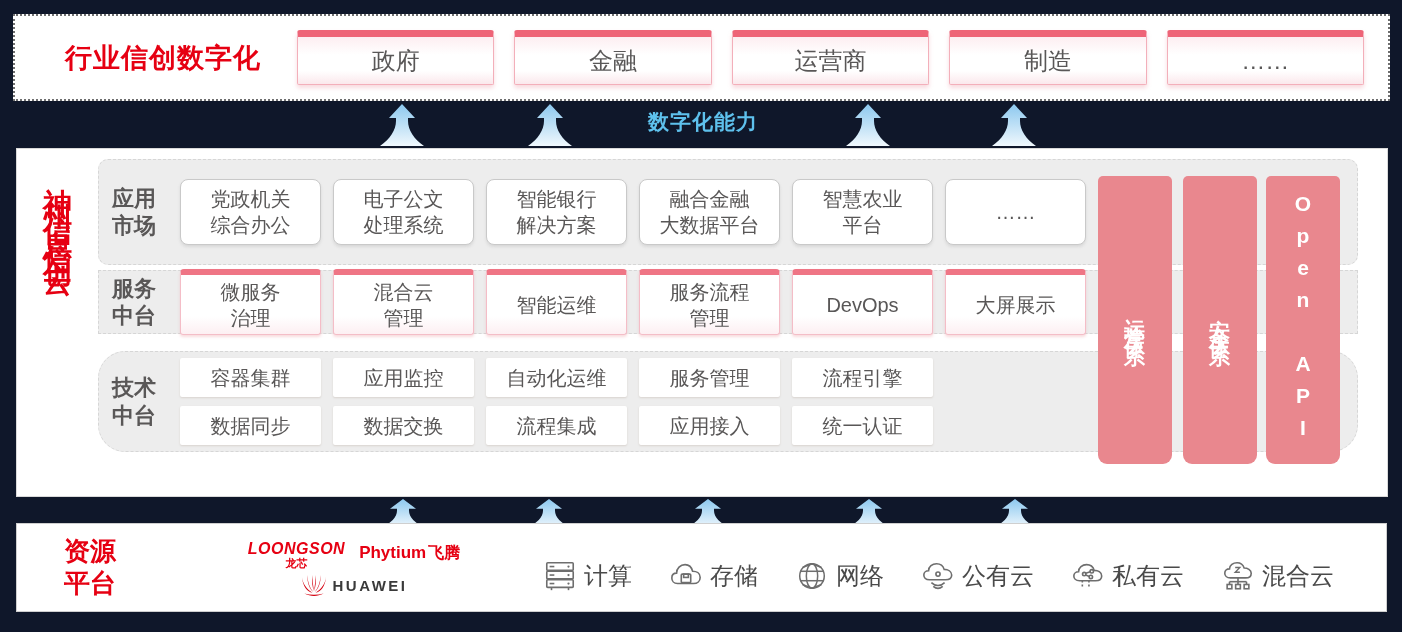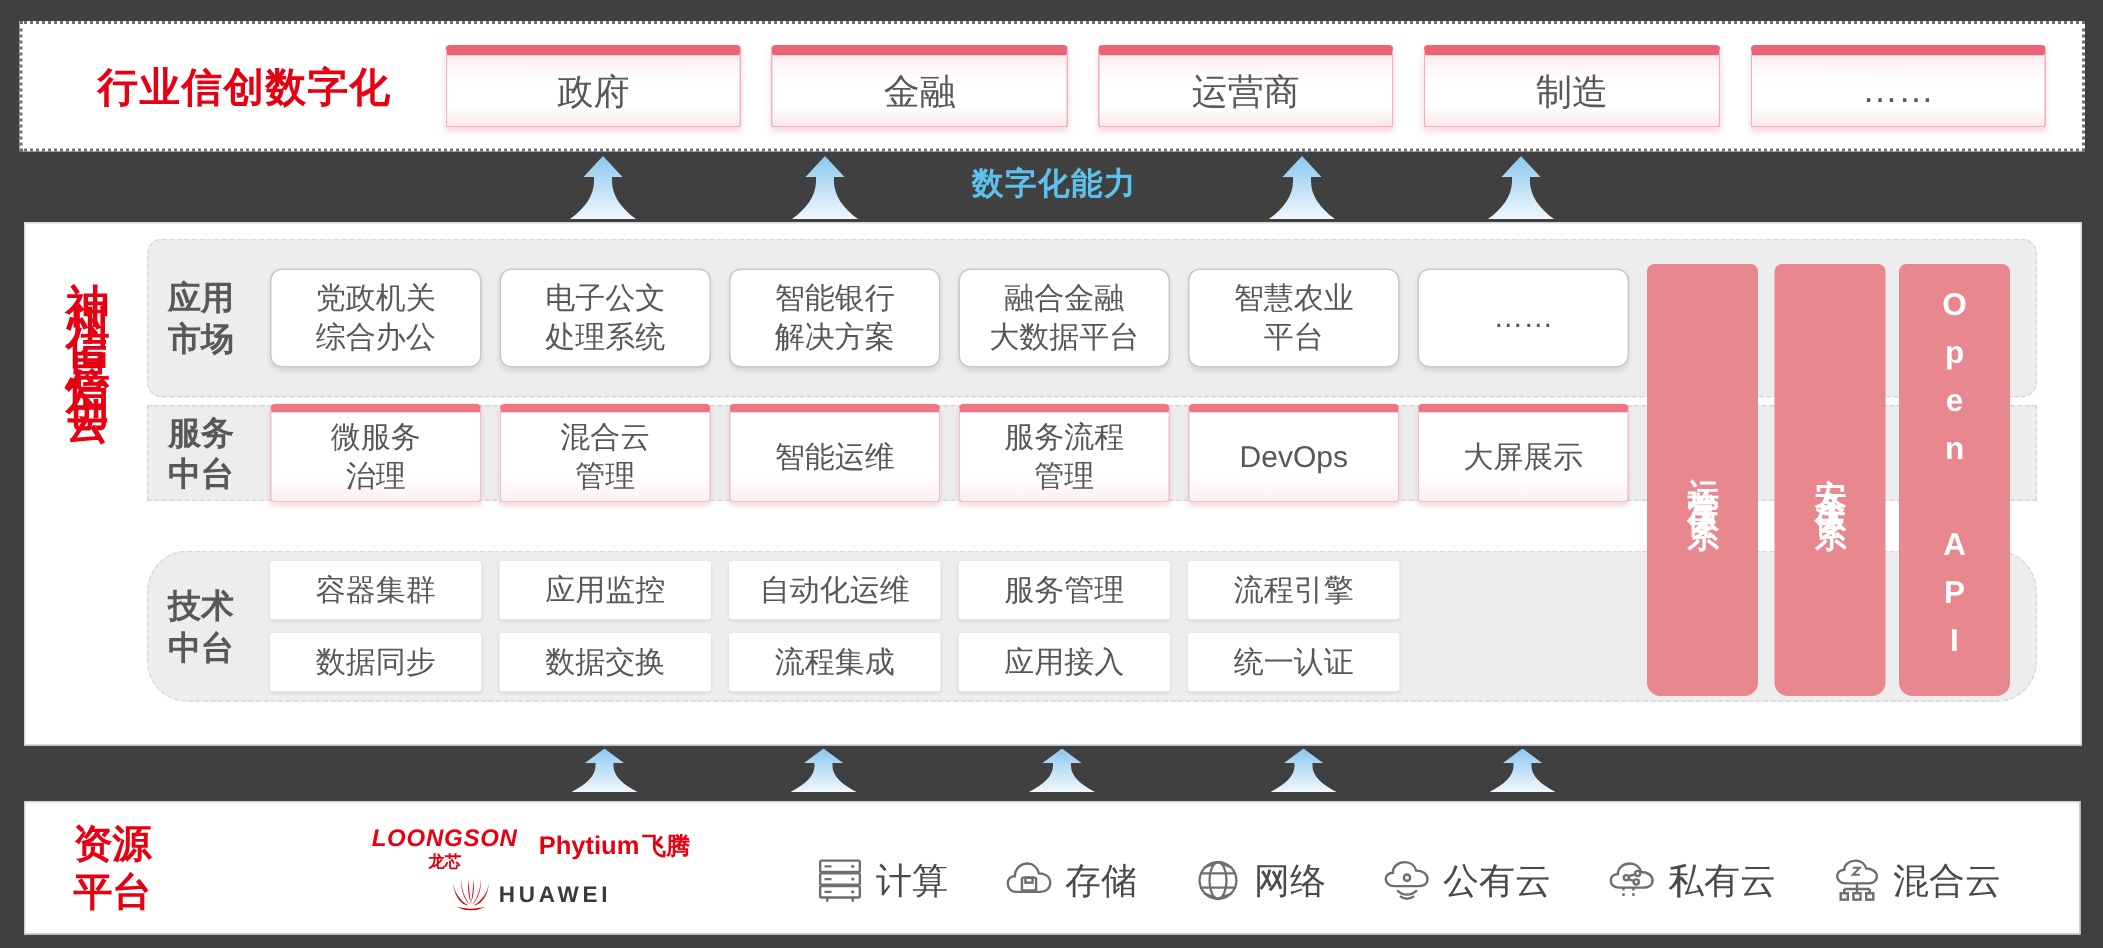--- a/index.html
+++ b/index.html
@@ -1,18 +1,18 @@
 <!DOCTYPE html>
 <html><head>
 <meta charset="utf-8">
 <style>
   * { margin:0; padding:0; box-sizing:border-box; }
   html,body { width:1402px; height:632px; background:#ffffff;
     font-family:"Liberation Sans","DejaVu Sans",sans-serif; }
-  #stage { position:relative; width:1402px; height:632px; background:#404040; overflow:hidden; }
+  #stage { position:relative; width:1402px; height:632px; background:#0f172a; overflow:hidden; }
 
   
   #top-banner { position:absolute; left:13px; top:14px; width:1377px; height:87px;
     border:2px dotted #6f6f6f; display:flex; align-items:center; background:#fff; }
   .banner-title { margin-left:50px; width:232px; font-size:27px; font-weight:bold;
     color:#e60012; letter-spacing:1px; flex:none; }
   .sector-row { flex:1; display:flex; gap:20px; margin-right:24px; }
   .sector-box { flex:1; height:55px; position:relative;
     border:1px solid #f3afba; border-top:7px solid #ee6477; border-radius:3px 3px 2px 2px;
     background:linear-gradient(180deg,#fdeef1 0%,#ffffff 38%,#ffffff 72%,#fbe8ec 100%);
@@ -28,43 +28,43 @@
   
   #main-box { position:absolute; left:16px; top:148px; width:1372px; height:349px;
     border:1px solid #dadada; background:#fff; }
   .vertical-title { position:absolute; left:26px; top:16px; height:320px;
     writing-mode:vertical-lr; text-orientation:upright;
     font-size:29px; font-weight:bold; color:#e60012; letter-spacing:14px; line-height:1; }
   .panel { position:absolute; left:81px; width:1260px; background:#ededed;
     border:1px dashed #d6d6d6; display:flex; align-items:center; }
   #panel-app  { top:10px;  height:106px;border-radius:10px; }
   #panel-svc  { top:121px; height:64px; }
-  #panel-tech { top:218px; height:101px;border-radius:27px; }
+  #panel-tech { top:202px; height:101px;border-radius:27px; }
   .panel-label { margin-left:13px; width:66px; flex:none; font-size:22px; font-weight:bold;
     color:#595757; white-space:pre-line; line-height:1.25; }
   .cols { display:flex; gap:12px; margin-left:2px; }
   .cell { width:141px; flex:none; display:flex; align-items:center; justify-content:center;
     text-align:center; white-space:pre-line; color:#595757; font-size:20px; line-height:1.3; }
   .app-box { height:66px; background:#fff; border:1px solid #c9c9c9; border-radius:8px;
     box-shadow:0 2px 3px rgba(120,120,120,0.18); }
   .svc-box { height:66px; background:linear-gradient(180deg,#ffffff 0%,#ffffff 70%,#fdeff2 100%);
     border:1px solid #f4bdc7; border-top:6px solid #ef7585; border-radius:4px 4px 3px 3px;
     box-shadow:0 2px 3px rgba(233,135,142,0.3); }
   .tech-col { display:flex; flex-direction:column; gap:9px; }
   .tech-box { height:39px; background:#fff; border-radius:2px;
     box-shadow:0 1px 2px rgba(160,140,120,0.25); }
   .pillar { position:absolute; top:27px; height:288px; width:74px; background:#e9878e;
     border-radius:5px 5px 9px 9px; display:flex; align-items:center; justify-content:center; }
   .pillar span { writing-mode:vertical-rl; text-orientation:upright; color:#fff;
     font-size:21px; font-weight:bold; letter-spacing:9px; line-height:1; }
   #pillar-ops { left:1081px; } #pillar-sec { left:1166px; } #pillar-api { left:1249px; }
 
   
-  #resource-box { position:absolute; left:16px; top:534px; width:1371px; height:89px;
-    border:1px solid #cfcfcf; background:#fff; display:flex; align-items:center; }
+  #resource-box { position:absolute; left:16px; top:523px; width:1371px; height:89px;
+    border:1px solid #cfcfcf; background:#fff; display:flex; align-items:center;text-align:center; }
   .res-title { margin-left:32px; width:82px; flex:none; font-size:26px; font-weight:bold;
     color:#e60012; white-space:pre-line; line-height:1.2; }
   .vendors { flex:none; width:262px; margin-left:92px; display:flex; flex-direction:column;
     align-items:center; gap:4px; }
   .vendor-row1 { display:flex; align-items:flex-start; gap:14px; }
   .loongson { display:flex; flex-direction:column; align-items:center; }
   .loongson .en { font-style:italic; font-weight:bold; font-size:16px; color:#e60012; letter-spacing:0.5px; }
   .loongson .cn { font-size:11px; font-weight:bold; color:#e60012; margin-top:-2px; }
   .phytium { display:flex; align-items:center; margin-top:3px; }
   .phytium .en { font-size:17px; font-weight:bold; color:#e60012; }

